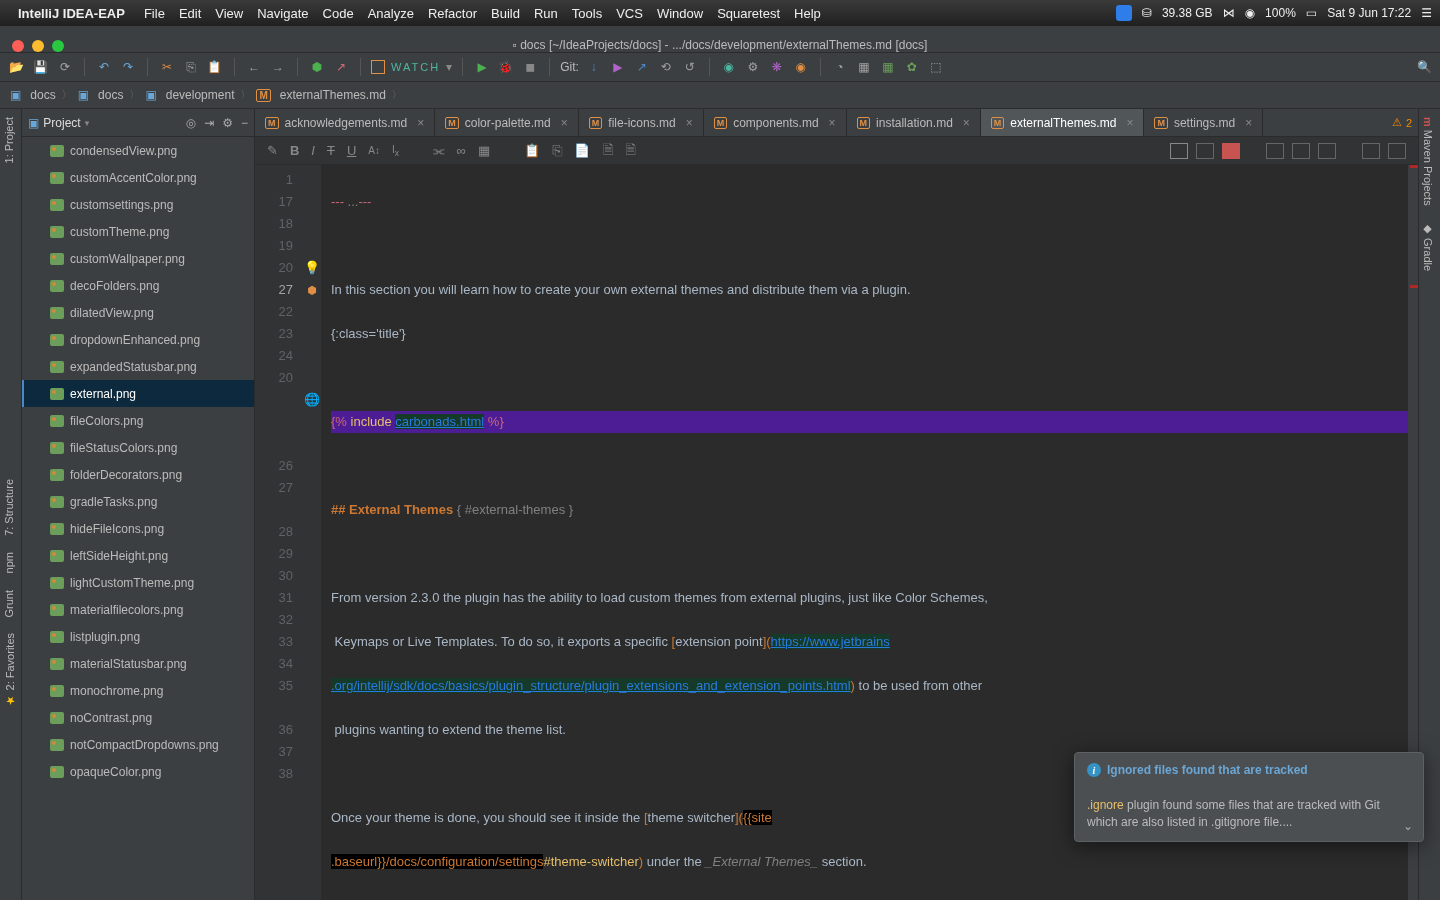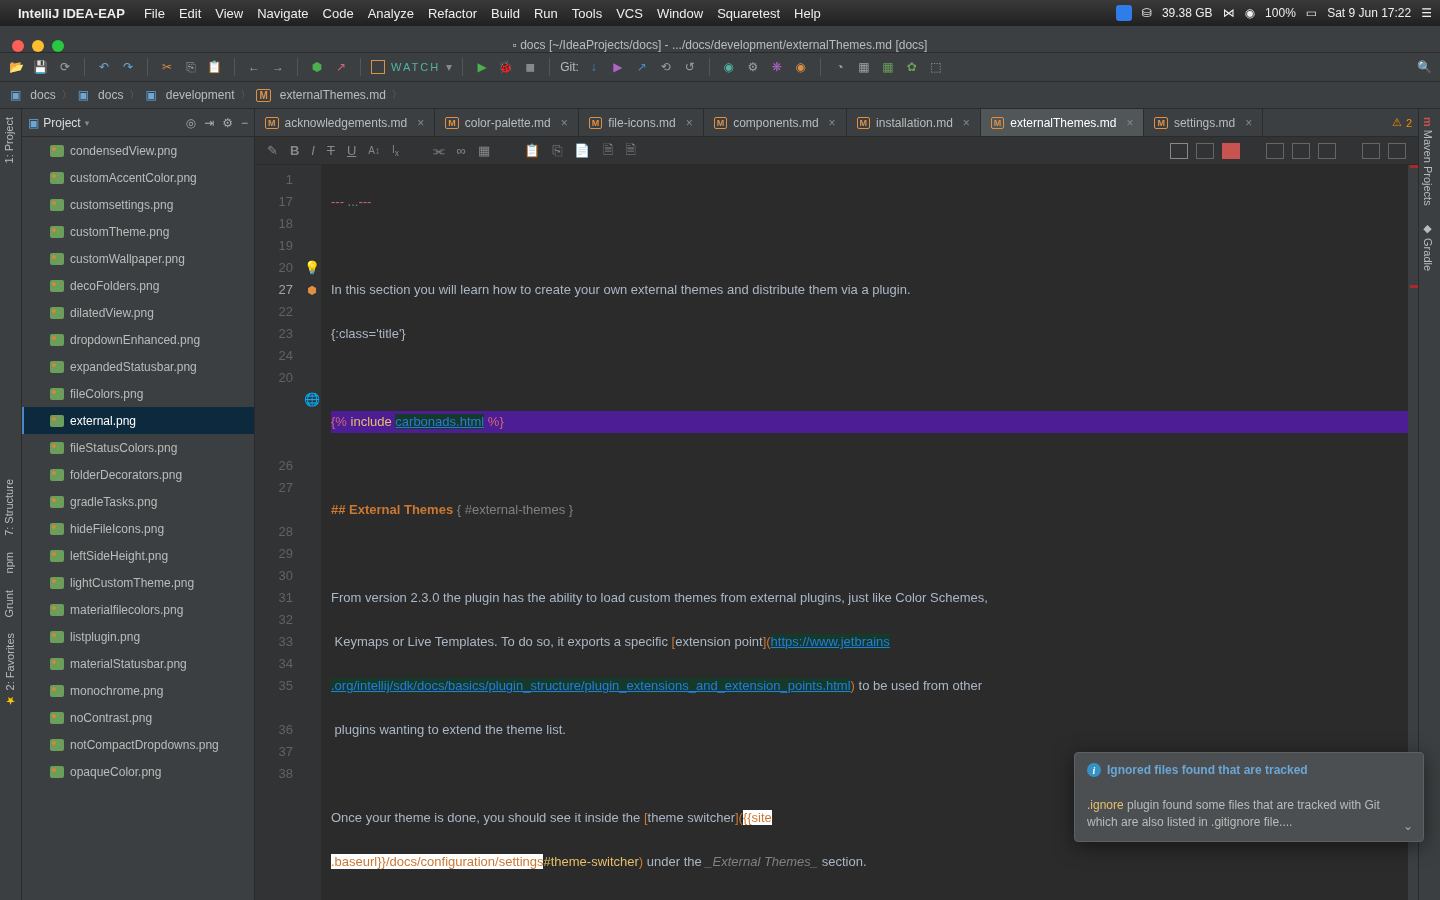--- a/index.html
+++ b/index.html
@@ -64,21 +64,21 @@
 .src .cursor-line{background:#4c1d95}
 .c-head{color:#cc7832;font-weight:bold}
 .c-anchor{color:#808080}
 .c-liquid{color:#cc6875}
 .c-liquid-kw{color:#e8bf6a}
 .c-link-u{color:#287bde;text-decoration:underline;background:#153a2a}
 .c-var{color:#cc7832}
 .c-var-hash{color:#e8bf6a}
 .c-em{color:#808080;font-style:italic}
 .c-bracket{color:#cc7832}
-.c-green-bg{background:#ffffff}
+.c-green-bg{background:#000000}
 .minimap{position:absolute;right:0;top:0;width:10px;height:100%;background:#3c3f41}
 .minimap .er{position:absolute;right:0;width:8px;height:3px;background:#ad2929}
 .minimap .er1{top:0}
 .minimap .er2{top:120px}
 .popup { position:absolute; right:16px; bottom:58px; width:350px; background:#4b4f51; border:1px solid #5c6164; border-radius:4px; padding:10px 12px; font-size:12px; color:#bbb; box-shadow:0 4px 20px rgba(0,0,0,.5);}
 .popup .title{color:#6aa6d6;font-weight:600;display:flex;align-items:center;gap:6px}
 .popup .title .info{width:14px;height:14px;border-radius:50%;background:#3592c4;color:#fff;display:inline-flex;align-items:center;justify-content:center;font-size:10px;font-style:italic;font-family:serif}
 .popup .body{margin-top:20px;line-height:1.4}
 .popup .body .i{color:#e8bf6a}
 .popup .chev{position:absolute;right:10px;bottom:8px;color:#aaa}
@@ -242,27 +242,27 @@
           <span>dilatedView.png</span>
         </div>
         <div class="tree-item">
           <span class="png-ic"></span>
           <span>dropdownEnhanced.png</span>
         </div>
         <div class="tree-item">
           <span class="png-ic"></span>
           <span>expandedStatusbar.png</span>
         </div>
+        <div class="tree-item sel">
+          <span class="png-ic"></span>
+          <span>external.png</span>
+        </div>
         <div class="tree-item">
           <span class="png-ic"></span>
           <span>fileColors.png</span>
-        </div>
-        <div class="tree-item sel">
-          <span class="png-ic"></span>
-          <span>external.png</span>
         </div>
         <div class="tree-item">
           <span class="png-ic"></span>
           <span>fileStatusColors.png</span>
         </div>
         <div class="tree-item">
           <span class="png-ic"></span>
           <span>folderDecorators.png</span>
         </div>
         <div class="tree-item">

